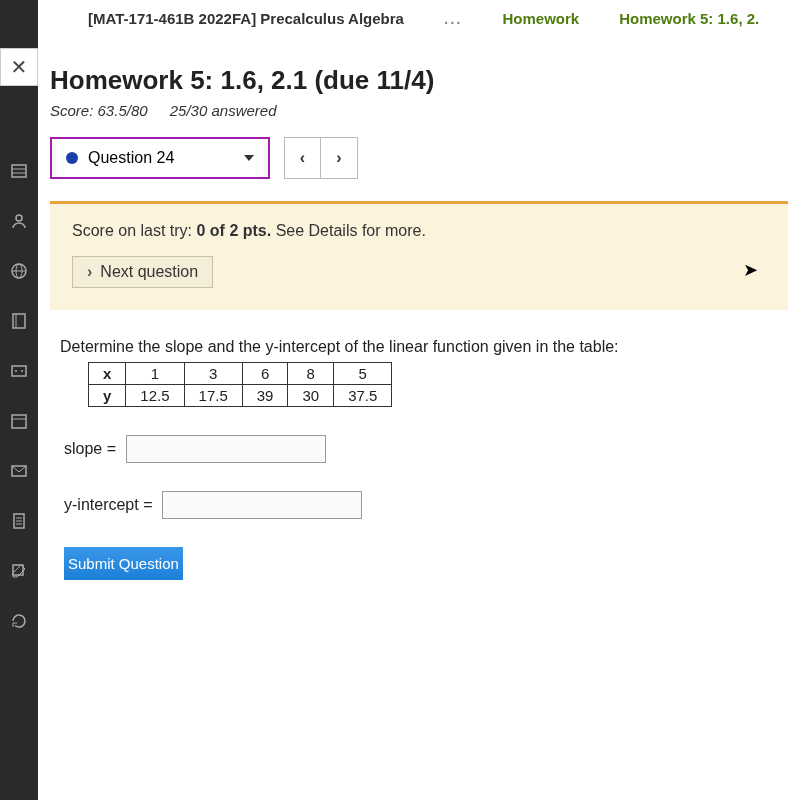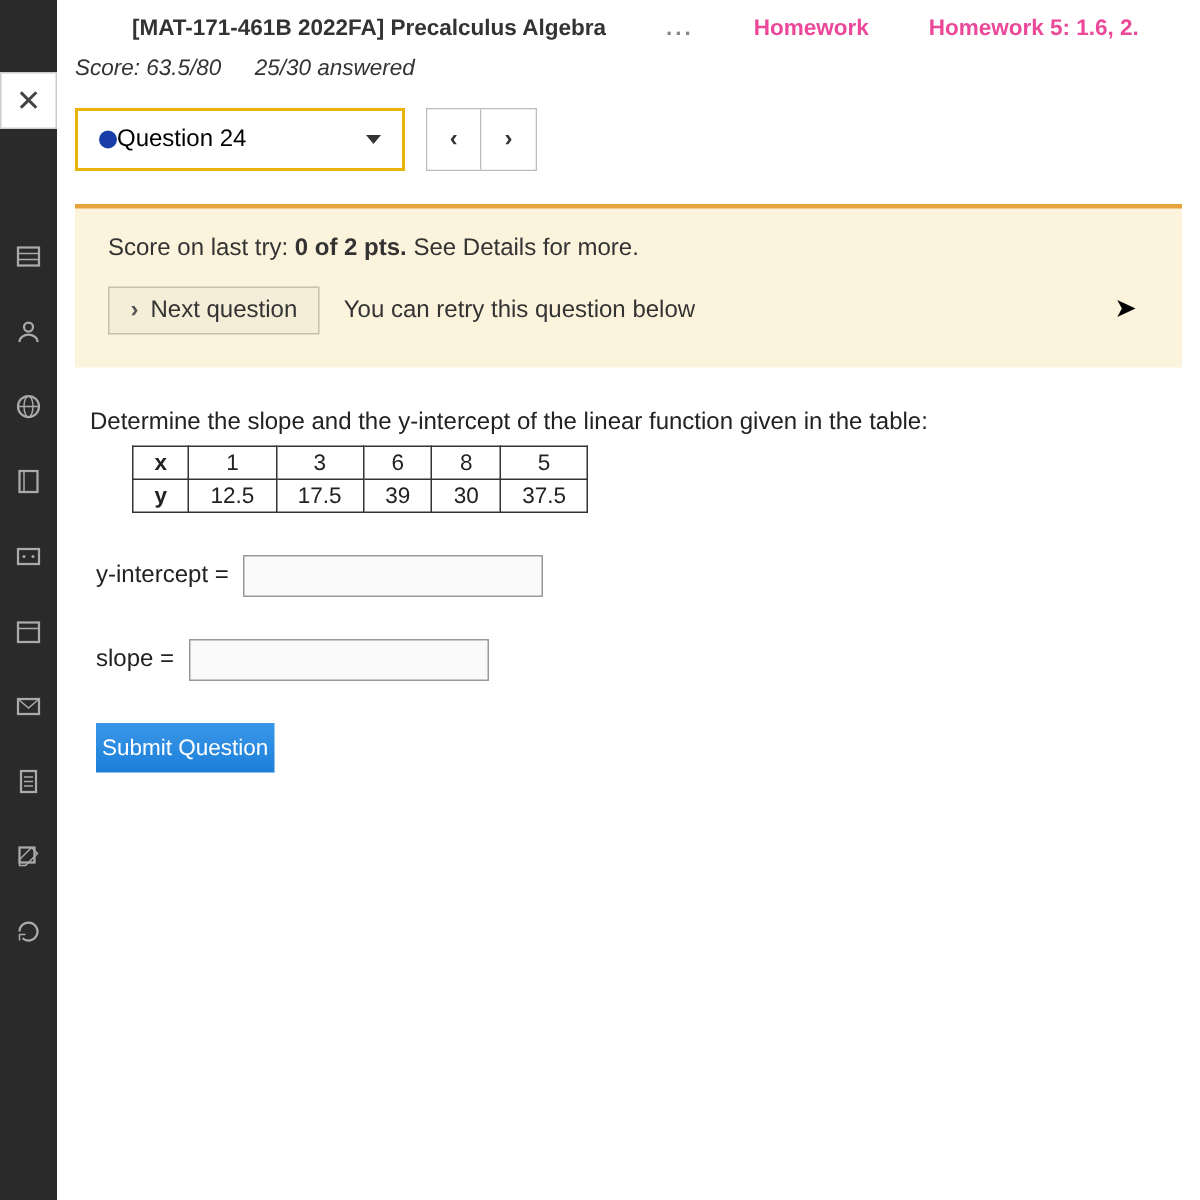--- a/index.html
+++ b/index.html
@@ -61,21 +61,21 @@
       display: flex;
       align-items: center;
       gap: 40px;
       padding: 10px 8px 10px 50px;
       font-size: 15px;
       color: #333;
       font-weight: 600;
     }
     .breadcrumb .course { color: #333; }
     .breadcrumb .dots { color: #888; font-weight: bold; letter-spacing: 2px; }
-    .breadcrumb .link { color: #ec4899; }
+    .breadcrumb .link { color: #4d7c0f; }
     .content {
       padding: 0 12px 0 12px;
     }
     .hw-title {
       font-size: 26px;
       font-weight: 700;
       color: #222;
       margin: 28px 0 6px 0;
     }
     .score-line {
@@ -85,25 +85,26 @@
       font-style: italic;
     }
     .score-line .answered { margin-left: 18px; }
     .qbar {
       display: flex;
       align-items: center;
       gap: 14px;
       margin-bottom: 22px;
     }
     .qselect {
-      border: 2px solid #eab308;
+      border: 2px solid #a21caf;
       background: #fff;
       padding: 10px 14px;
       display: flex;
       align-items: center;
+      gap: 10px;
       min-width: 220px;
       cursor: pointer;
       position: relative;
     }
     .qselect .dot {
       width: 12px; height: 12px; border-radius: 50%;
       background: #1a3ea8;
     }
     .qselect .caret {
       margin-left: auto;
@@ -289,20 +290,21 @@
 
 <div class="main">
   <div class="breadcrumb">
     <span class="course">[MAT-171-461B 2022FA] Precalculus Algebra</span>
     <span class="dots">...</span>
     <span class="link">Homework</span>
     <span class="link">Homework 5: 1.6, 2.</span>
   </div>
 
   <div class="content">
+    <h1 class="hw-title">Homework 5: 1.6, 2.1 (due 11/4)</h1>
     <div class="score-line">
       <span>Score:</span>
       <span>63.5/80</span>
       <span class="answered">25/30 answered</span>
     </div>
 
     <div class="qbar">
       <div class="qselect">
         <span class="dot"></span>
         <span>Question 24</span>
@@ -320,21 +322,20 @@
 
     <div class="feedback">
       <div class="line1">
         <span>Score on last try: </span><b>0 of 2 pts.</b><span> See Details for more.</span>
       </div>
       <div class="line2">
         <span class="nextq">
           <span class="chev">›</span>
           <span>Next question</span>
         </span>
-        <span>You can retry this question below</span>
       </div>
       <span class="cursor-arrow">➤</span>
     </div>
 
     <div class="question">
       <div class="qtext">Determine the slope and the y-intercept of the linear function given in the table:</div>
 
       <table class="dt">
         <tbody>
             <tr>
@@ -350,25 +351,25 @@
           <td>12.5</td>
           <td>17.5</td>
           <td>39</td>
           <td>30</td>
           <td>37.5</td>
         </tr>
       </tbody>
         </table>
 
       <div class="ansrow">
+        <span>slope =</span>
+        <input type="text" value="" style="">
+      </div>
+
+      <div class="ansrow">
         <span>y-intercept =</span>
         <input type="text" value="" style="">
       </div>
 
-      <div class="ansrow">
-        <span>slope =</span>
-        <input type="text" value="" style="">
-      </div>
-
       <button class="submit">Submit Question</button>
     </div>
   </div>
 </div>
 
 </body></html>

